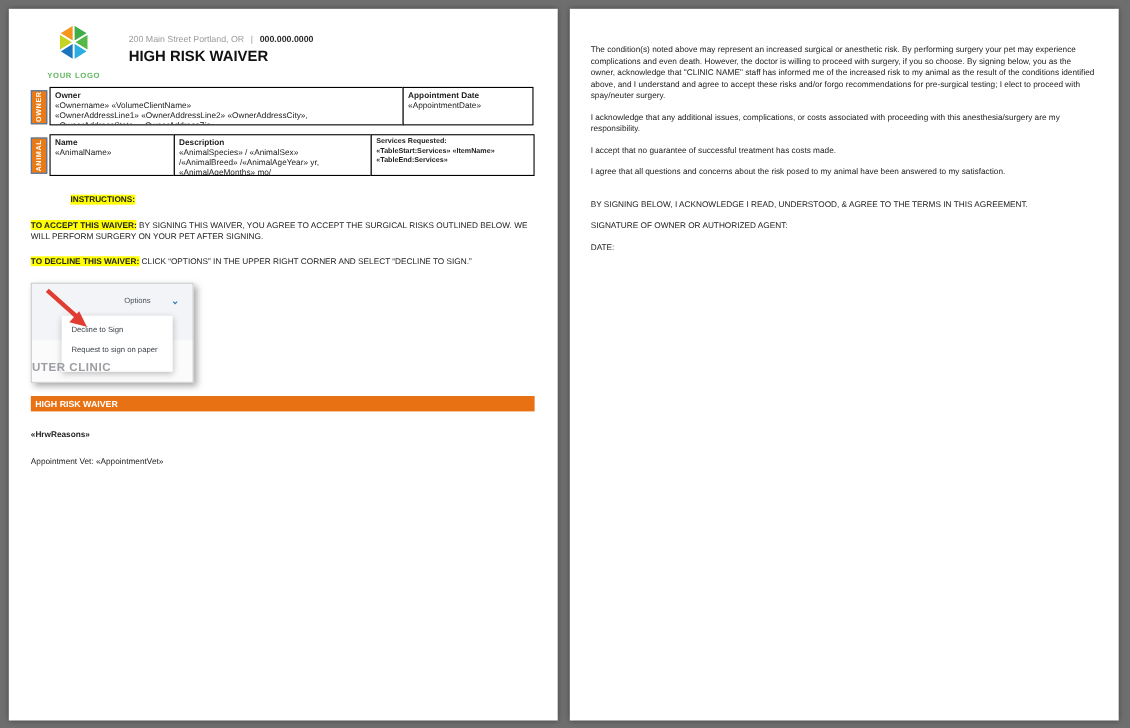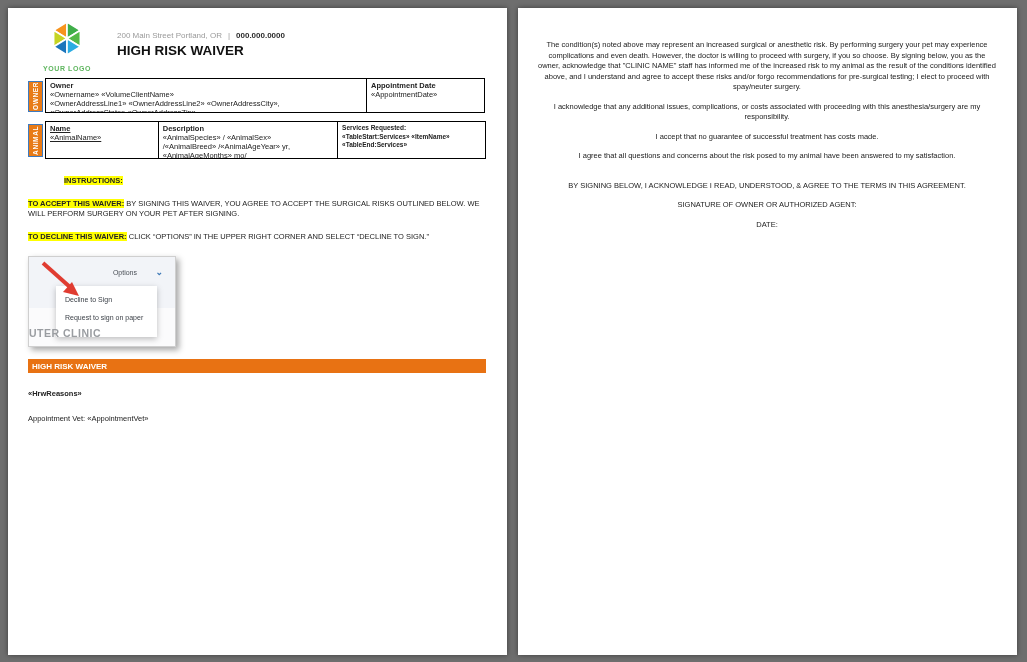--- a/index.html
+++ b/index.html
@@ -51,21 +51,21 @@
   .cell {
     border:1px solid #000; box-sizing:border-box;
     padding:2px 4px; overflow:hidden; background:#fff;
     font-size:7.5px; line-height:9px; color:#222;
   }
   .cell .cell-head { font-weight:bold; }
   .owner-table .cell { height:35px; }
   .owner-main { width:322px; margin-left:2px; }
   .owner-appt { width:119px; margin-left:-1px; }
   .animal-table .cell { height:38px; }
-  .animal-name { width:122px; margin-left:2px;text-decoration:underline; }
+  .animal-name { width:122px; margin-left:2px; }
   .animal-desc { width:194px; margin-left:-1px; }
   .animal-svcs { width:160px; margin-left:-1px; font-size:6.5px; line-height:8.5px; font-weight:bold; }
 
   
   .hl { background:#ffff00; font-weight:bold; }
   .body-text { font-size:7.5px; line-height:10.5px; color:#222; }
   .instr-title { margin-top:17px;padding-left:36px; }
   .instr-para { margin-top:12px; width:452px; }
 
   
@@ -97,21 +97,21 @@
   .orange-bar {
     margin-top:12px; width:458px; box-sizing:border-box;
     background:#e87213; color:#fff; font-weight:bold;
     font-size:8px; padding:2.5px 5px 2.5px 4px;
   }
   .waiver-intro { margin-top:4px; width:440px; }
   .reasons-field { margin-top:16px; font-weight:bold; }
   .vet-line { margin-top:14px; }
 
   
-  .p2-content p { margin:0 0 9px 0; width:460px;text-align:center; }
+  .p2-content p { margin:0 0 9px 0; width:460px; }
   .p2-content p.gap-before { margin-top:19px; }
   .p2-content p.para-sig { margin-top:5px; }
   .p2-content p.para-date { margin-top:5px; }
 </style>
 </head>
 <body>
 
 <div class="page" id="page1">
   <div class="p1-content">
 

